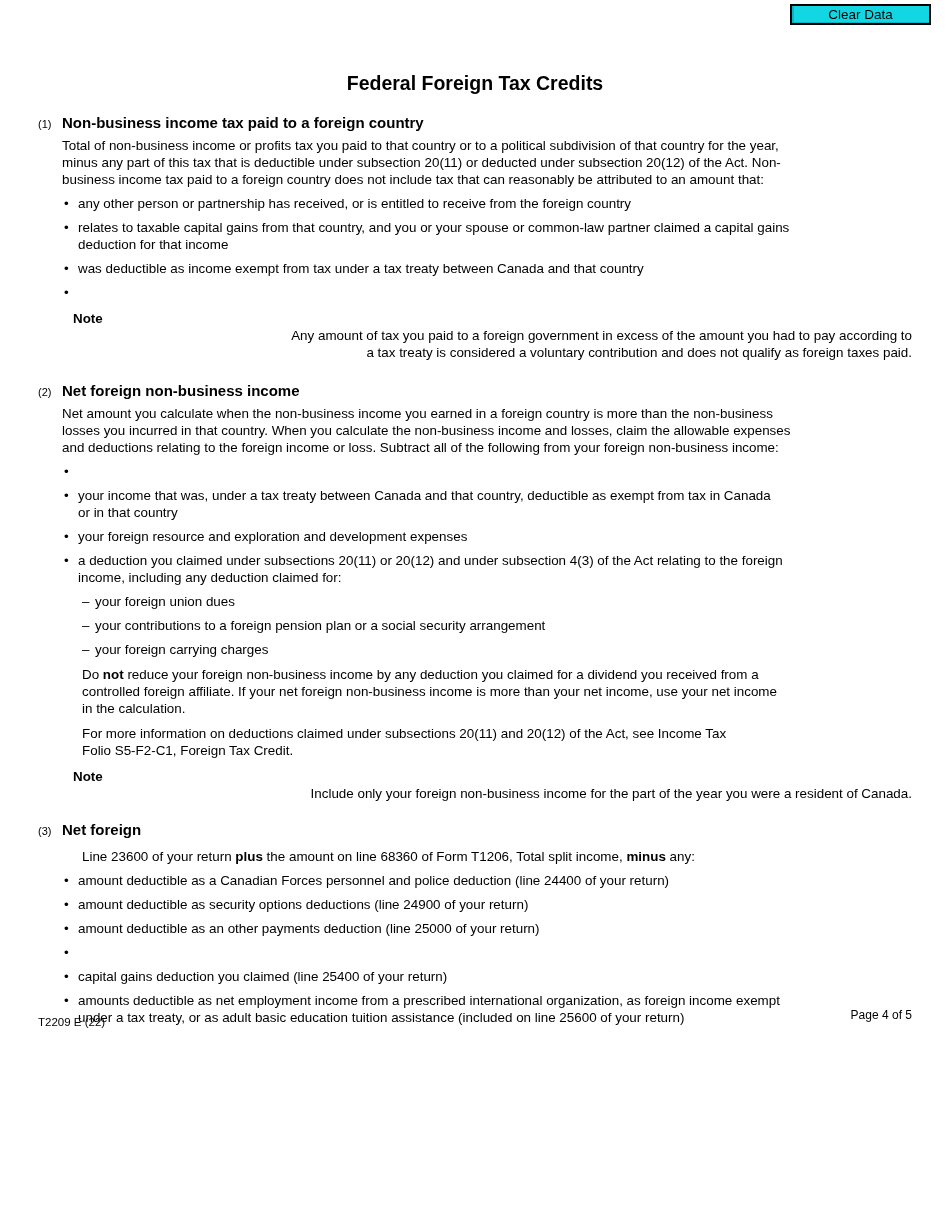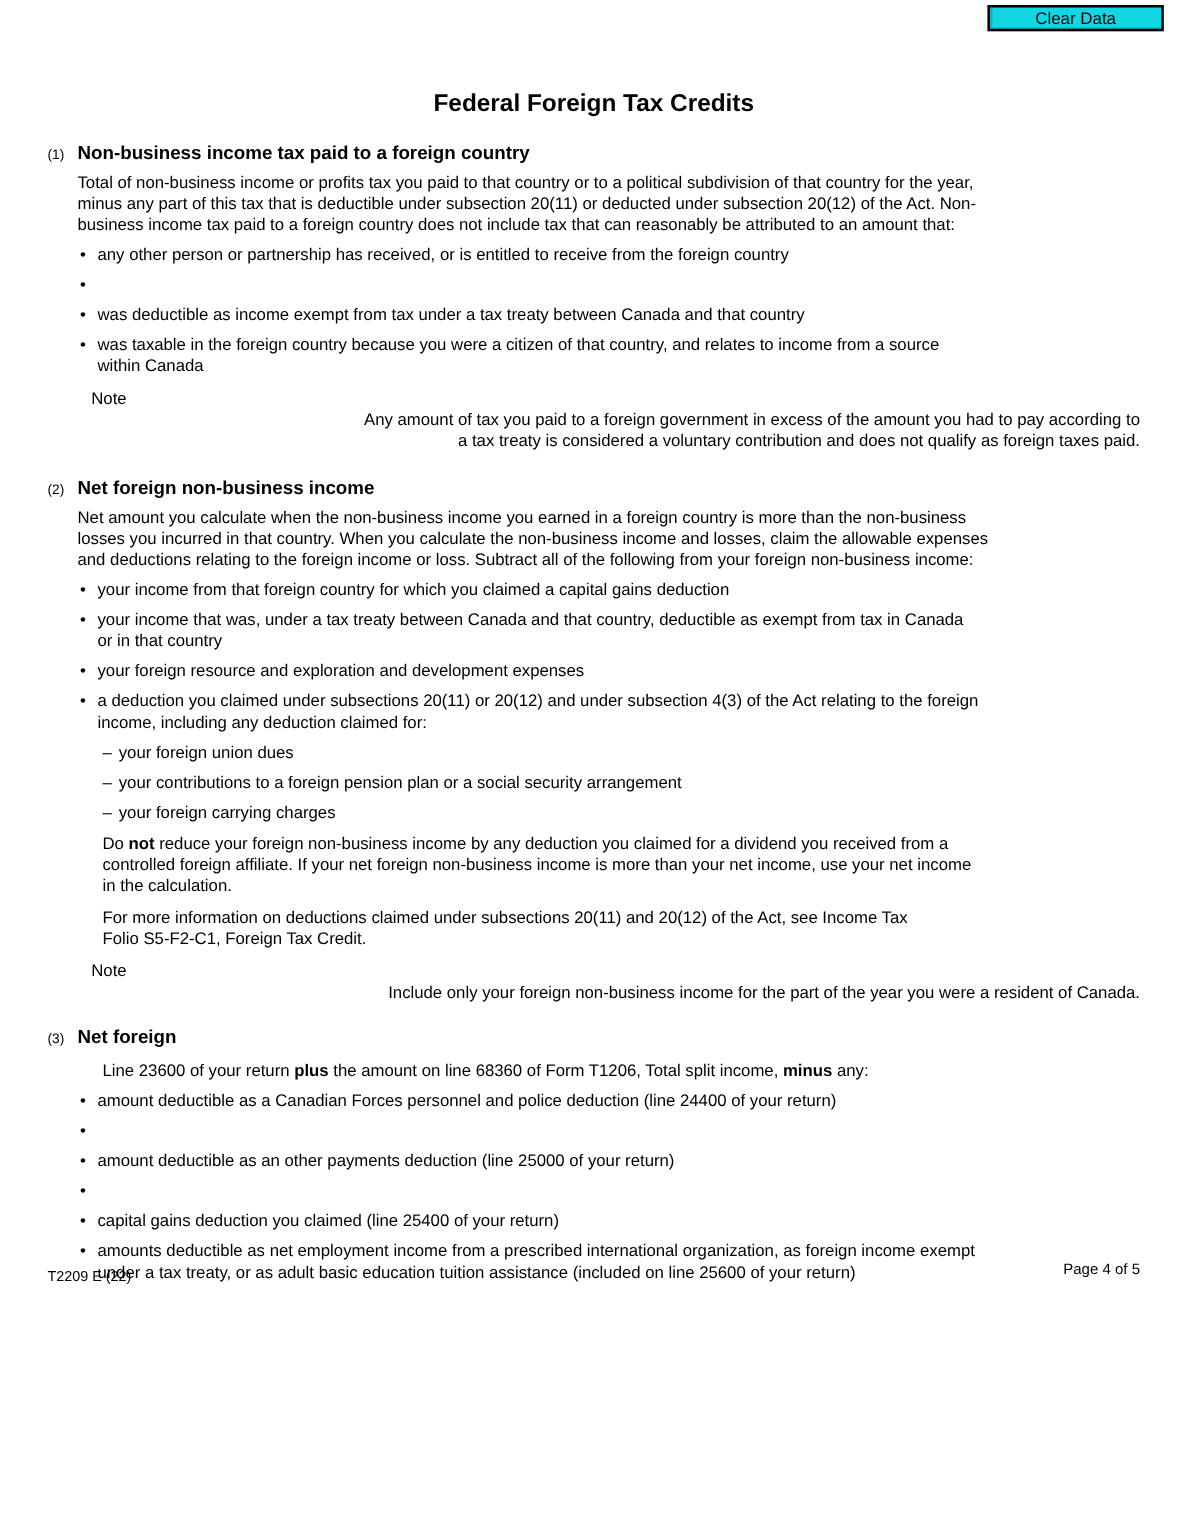--- a/index.html
+++ b/index.html
@@ -42,21 +42,21 @@
   .bullet{
     display:flex;margin:7px 0 0 26px;
   }
   .bullet .dot{flex:0 0 14px;}
   .btext{white-space:pre-line;}
   .dash{
     display:flex;margin:7px 0 0 44px;
   }
   .dash .dchar{flex:0 0 13px;}
   .note{margin:9px 0 0 35px;}
-  .note-title{font-weight:normal;}
+  .note-title{font-weight:bold;}
   .note-text{white-space:pre-line;text-align:right;}
   .footer-left{
     position:absolute;left:38px;bottom:30px;
     font-size:11.5px;
   }
   .footer-right{
     position:absolute;right:38px;bottom:36px;
     font-size:12px;
   }
   b{font-weight:bold;}
@@ -79,48 +79,47 @@
       </div>
       <p class="para">Total of non-business income or profits tax you paid to that country or to a political subdivision of that country for the year,
 minus any part of this tax that is deductible under subsection 20(11) or deducted under subsection 20(12) of the Act. Non-
 business income tax paid to a foreign country does not include tax that can reasonably be attributed to an amount that:</p>
       <div class="bullet">
         <span class="dot">•</span>
         <span class="btext">any other person or partnership has received, or is entitled to receive from the foreign country</span>
       </div>
       <div class="bullet">
         <span class="dot">•</span>
+        <span class="btext">relates to taxable capital gains from that country, and you or your spouse or common-law partner claimed a capital gains
+deduction for that income</span>
       </div>
       <div class="bullet">
         <span class="dot">•</span>
         <span class="btext">was deductible as income exempt from tax under a tax treaty between Canada and that country</span>
       </div>
       <div class="bullet">
         <span class="dot">•</span>
-        <span class="btext">was taxable in the foreign country because you were a citizen of that country, and relates to income from a source
-within Canada</span>
       </div>
       <div class="note">
         <div class="note-title">Note</div>
         <div class="note-text">Any amount of tax you paid to a foreign government in excess of the amount you had to pay according to
 a tax treaty is considered a voluntary contribution and does not qualify as foreign taxes paid.</div>
       </div>
     </div>
 
     <div class="section">
       <div class="sec-head s2">
         <span class="sec-num">(2)</span>
         <span class="sec-title">Net foreign non-business income</span>
       </div>
       <p class="para">Net amount you calculate when the non-business income you earned in a foreign country is more than the non-business
 losses you incurred in that country. When you calculate the non-business income and losses, claim the allowable expenses
 and deductions relating to the foreign income or loss. Subtract all of the following from your foreign non-business income:</p>
       <div class="bullet">
         <span class="dot">•</span>
-        <span class="btext">your income from that foreign country for which you claimed a capital gains deduction</span>
       </div>
       <div class="bullet">
         <span class="dot">•</span>
         <span class="btext">your income that was, under a tax treaty between Canada and that country, deductible as exempt from tax in Canada
 or in that country</span>
       </div>
       <div class="bullet">
         <span class="dot">•</span>
         <span class="btext">your foreign resource and exploration and development expenses</span>
       </div>
@@ -157,20 +156,21 @@
         <span class="sec-num">(3)</span>
         <span class="sec-title">Net foreign</span>
       </div>
       <p class="para gap"><span>Line 23600 of your return </span><b>plus</b><span> the amount on line 68360 of Form T1206, Total split income, </span><b>minus</b><span> any:</span></p>
       <div class="bullet">
         <span class="dot">•</span>
         <span class="btext">amount deductible as a Canadian Forces personnel and police deduction (line 24400 of your return)</span>
       </div>
       <div class="bullet">
         <span class="dot">•</span>
+        <span class="btext">amount deductible as security options deductions (line 24900 of your return)</span>
       </div>
       <div class="bullet">
         <span class="dot">•</span>
         <span class="btext">amount deductible as an other payments deduction (line 25000 of your return)</span>
       </div>
       <div class="bullet">
         <span class="dot">•</span>
       </div>
       <div class="bullet">
         <span class="dot">•</span>

